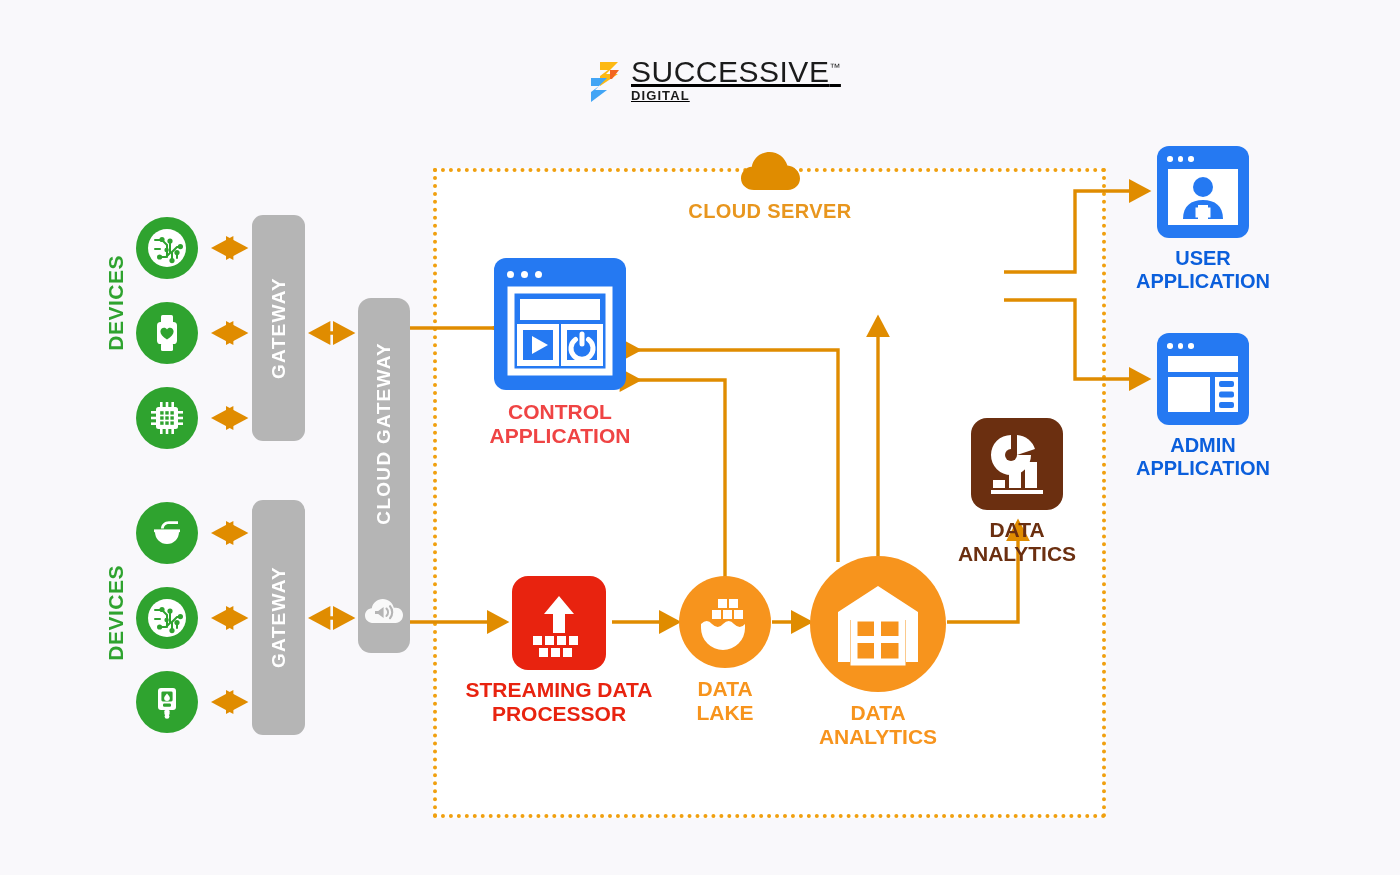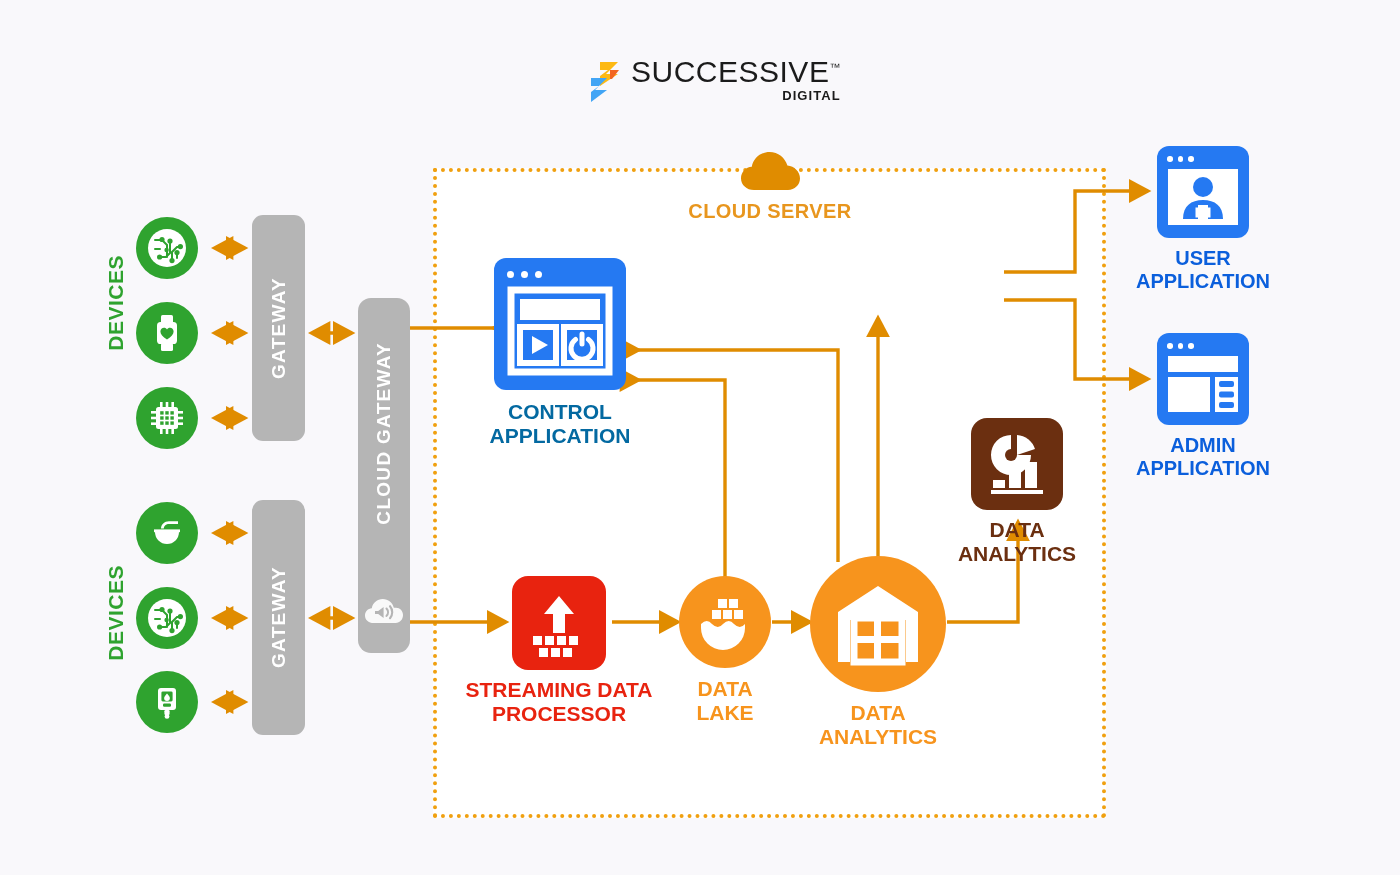--- a/index.html
+++ b/index.html
@@ -5,32 +5,32 @@
   * { box-sizing: border-box; margin: 0; padding: 0; }
   body {
     width: 1400px; height: 875px;
     background: #f9f8fb;
     font-family: "Liberation Sans", sans-serif;
     overflow: hidden; position: relative;
   }
   #stage { position: absolute; inset: 0; }
 
   
-  .logo-wrap { position: absolute; left: 588px; top: 57px; display: flex; align-items: flex-start; }
+  .logo-wrap { position: absolute; left: 588px; top: 57px; display: flex; align-items: flex-start; text-decoration: underline; }
   .logo-mark { width: 34px; height: 42px; position: relative; flex: none; margin-top: 4px; }
   .logo-text { margin-left: 9px; }
   .logo-name {
     font-size: 30px; font-weight: 400; letter-spacing: 0.5px;
     color: #1b1b1b; line-height: 1; font-family: "Liberation Sans", sans-serif;
     position: relative; white-space: nowrap;
   }
   .logo-tm { font-size: 11px; vertical-align: super; }
   .logo-sub {
     font-size: 13px; font-weight: 700; color: #1b1b1b;
-    letter-spacing: 1.1px; text-align: right; margin-top: 1px;
+    letter-spacing: 1.1px; text-align: left; margin-top: 1px;
   }
 
   
   .cloud-box {
     position: absolute; left: 433px; top: 168px; width: 673px; height: 650px;
     background: #ffffff;
     border: 4px dotted #f0a010;
   }
 
   
@@ -327,21 +327,21 @@
         <rect x="26" y="41" width="80" height="21" fill="#ffffff"></rect>
         <rect x="26" y="69" width="36" height="36" fill="none" stroke="#ffffff" stroke-width="6"></rect>
         <rect x="70" y="69" width="36" height="36" fill="none" stroke="#ffffff" stroke-width="6"></rect>
         <path d="M38 78 L54 87 L38 96 Z" fill="#ffffff"></path>
         <g stroke="#ffffff" stroke-width="5" fill="none" stroke-linecap="round">
           <path d="M81.5 81.5 a11 11 0 1 0 13 0"></path>
           <path d="M88 76 v10"></path>
         </g>
       </svg>
     </div>
-    <div class="node-cap" style="top:142px; color:#0369a1; font-size:21px;">
+    <div class="node-cap" style="top:142px; color:#ef4444; font-size:21px;">
       <div>CONTROL</div>
       <div>APPLICATION</div>
     </div>
   </div>
 
 
   <div class="node" style="left:512px; top:576px;">
     <div class="sdp">
       <svg viewBox="0 0 94 94" width="94" height="94">
         <path d="M47 20 L62 38 H53 V57 H41 V38 H32 Z" fill="#ffffff"></path>

